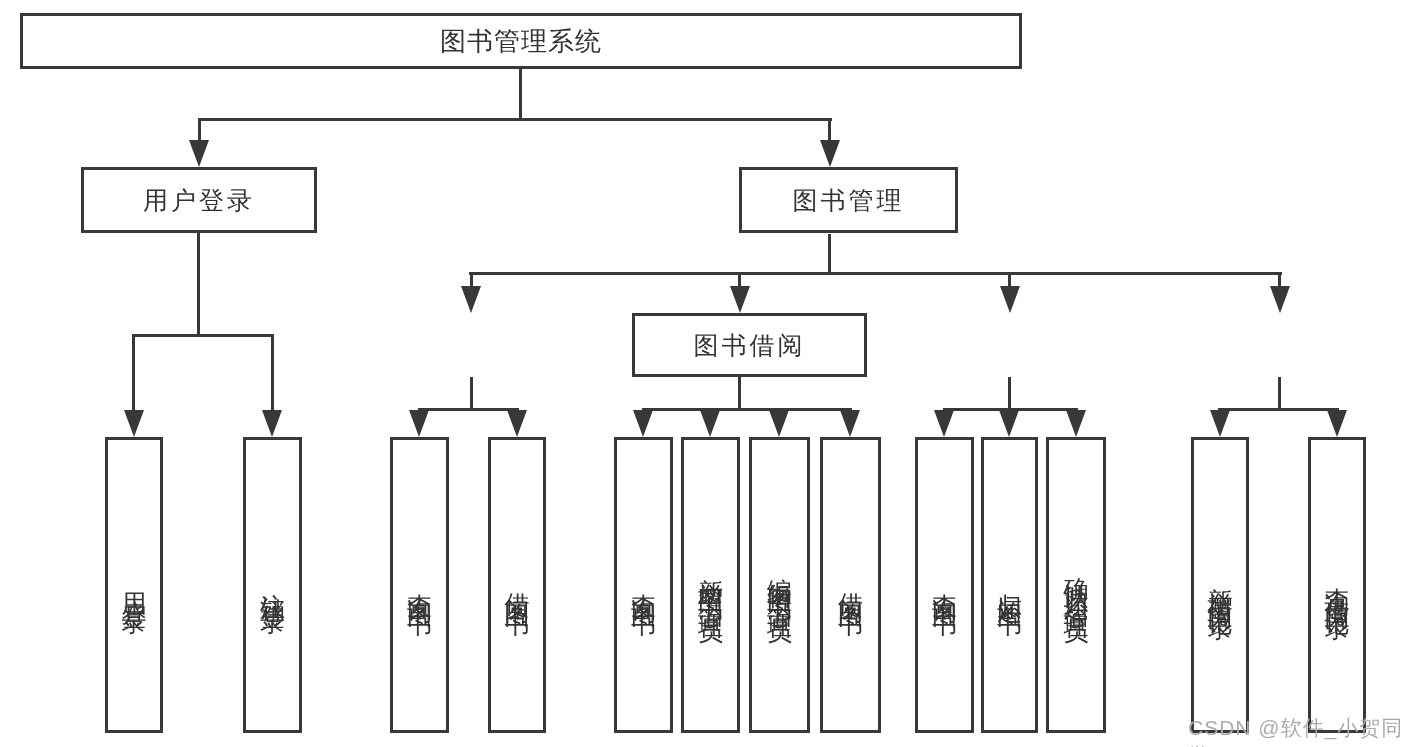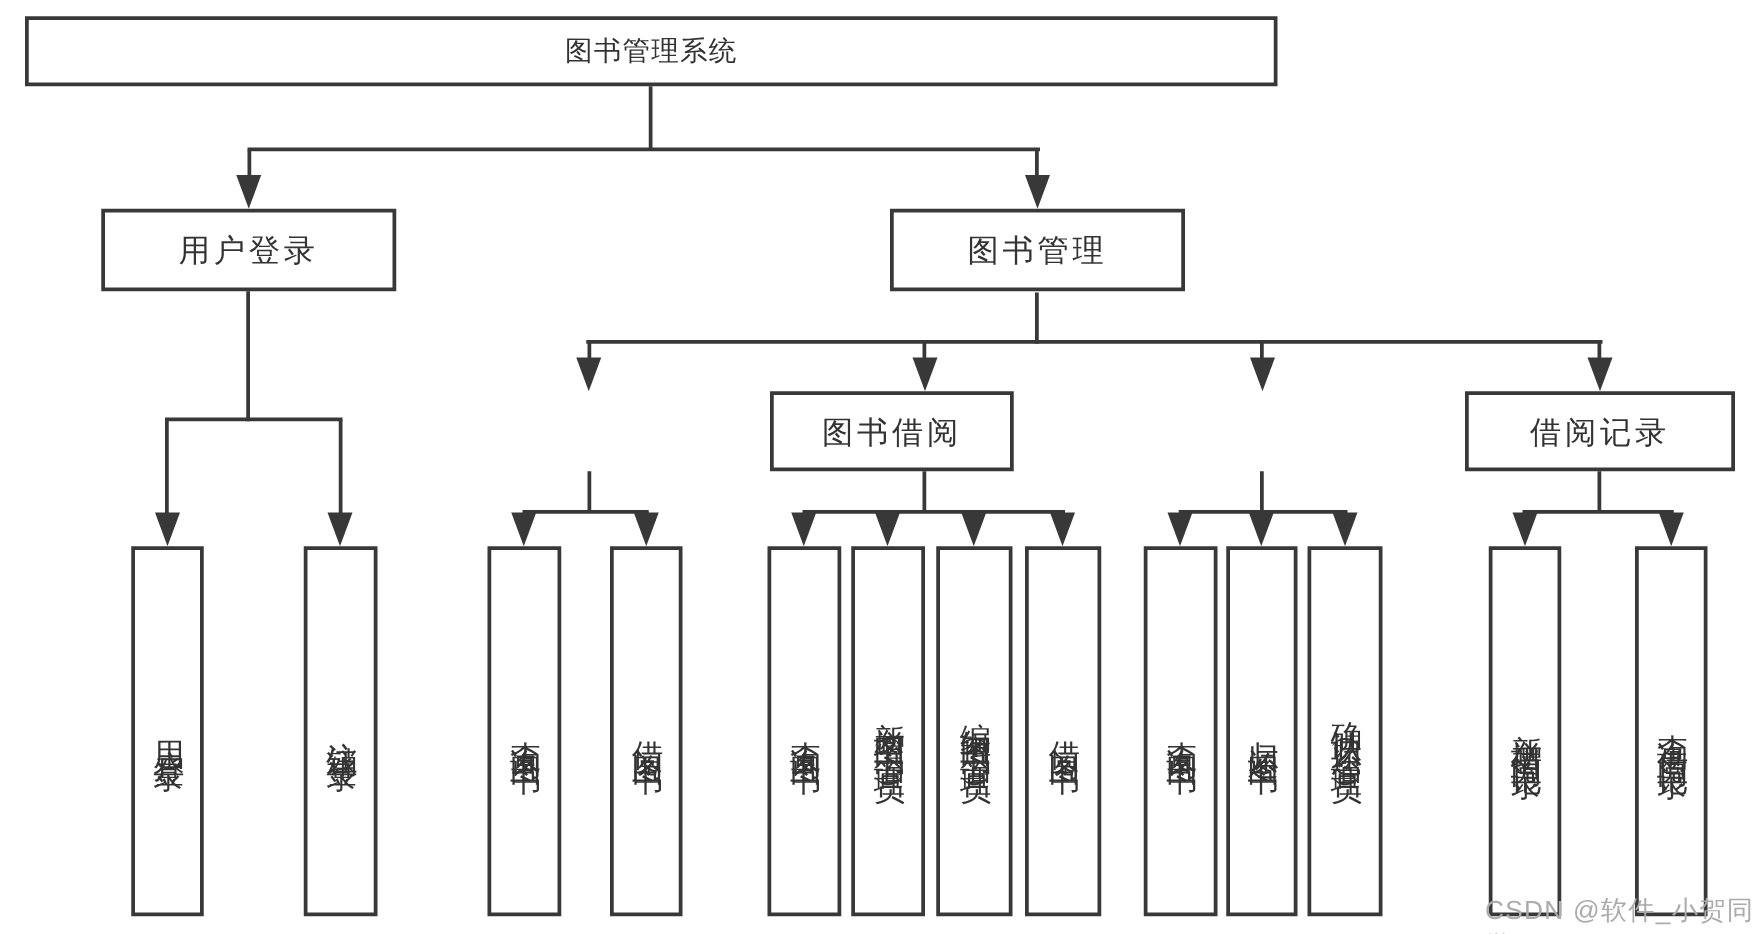--- a/index.html
+++ b/index.html
@@ -16,21 +16,21 @@
     border:3px solid #383838;
     background:#ffffff;
     display:flex;
     align-items:center;
     justify-content:center;
     color:#333333;
     font-size:25px;
     letter-spacing:3px;
     white-space:nowrap;
   }
-  .root-node{font-size:22px;letter-spacing:1px;}
+  .root-node{font-size:26px;letter-spacing:1px;}
   .vnode span{
     writing-mode:vertical-rl;
     font-size:25px;
     letter-spacing:6px;
     line-height:1;
   }
   .v{position:absolute;width:3px;background:#383838;}
   .h{position:absolute;height:3px;background:#383838;}
   .ah{
     position:absolute;width:0;height:0;
@@ -59,21 +59,21 @@
   <div class="v" style="left:519px;top:69px;height:51px"></div>
   <div class="h" style="left:198px;top:118px;width:634px"></div>
   <div class="v" style="left:198px;top:120px;height:23px"></div>
   <div class="ah" style="left:189px;top:140px"></div>
   <div class="v" style="left:828px;top:120px;height:23px"></div>
   <div class="ah" style="left:820px;top:140px"></div>
 
   <div class="node" style="left:81px;top:167px;width:236px;height:66px">
     <span>用户登录</span>
   </div>
-  <div class="node" style="left:712px;top:167px;width:236px;height:66px">
+  <div class="node" style="left:739px;top:167px;width:219px;height:66px">
     <span>图书管理</span>
   </div>
 
   <div class="v" style="left:197px;top:233px;height:104px"></div>
   <div class="h" style="left:132px;top:334px;width:142px"></div>
   <div class="v" style="left:132px;top:336px;height:76px"></div>
   <div class="ah" style="left:124px;top:410px"></div>
   <div class="v" style="left:271px;top:336px;height:76px"></div>
   <div class="ah" style="left:262px;top:410px"></div>
 
@@ -81,25 +81,22 @@
   <div class="h" style="left:469px;top:272px;width:813px"></div>
   <div class="v" style="left:470px;top:274px;height:14px"></div>
   <div class="ah" style="left:461px;top:286px"></div>
   <div class="v" style="left:738px;top:274px;height:14px"></div>
   <div class="ah" style="left:730px;top:286px"></div>
   <div class="v" style="left:1008px;top:274px;height:14px"></div>
   <div class="ah" style="left:1000px;top:286px"></div>
   <div class="v" style="left:1278px;top:274px;height:14px"></div>
   <div class="ah" style="left:1270px;top:286px"></div>
 
-  <div class="node" style="left:616px;top:313px;width:195px;height:64px">
+  <div class="node" style="left:632px;top:313px;width:235px;height:64px">
     <span>图书借阅</span>
-  </div>
-  <div class="node" style="left:1172px;top:313px;width:216px;height:64px">
-    <span>借阅记录</span>
   </div>
 
   <div class="v" style="left:470px;top:377px;height:33px"></div>
   <div class="h" style="left:418px;top:408px;width:101px"></div>
   <div class="ah" style="left:409px;top:410px"></div>
   <div class="ah" style="left:507px;top:410px"></div>
 
   <div class="v" style="left:738px;top:377px;height:33px"></div>
   <div class="h" style="left:642px;top:408px;width:210px"></div>
   <div class="ah" style="left:633px;top:410px"></div>

